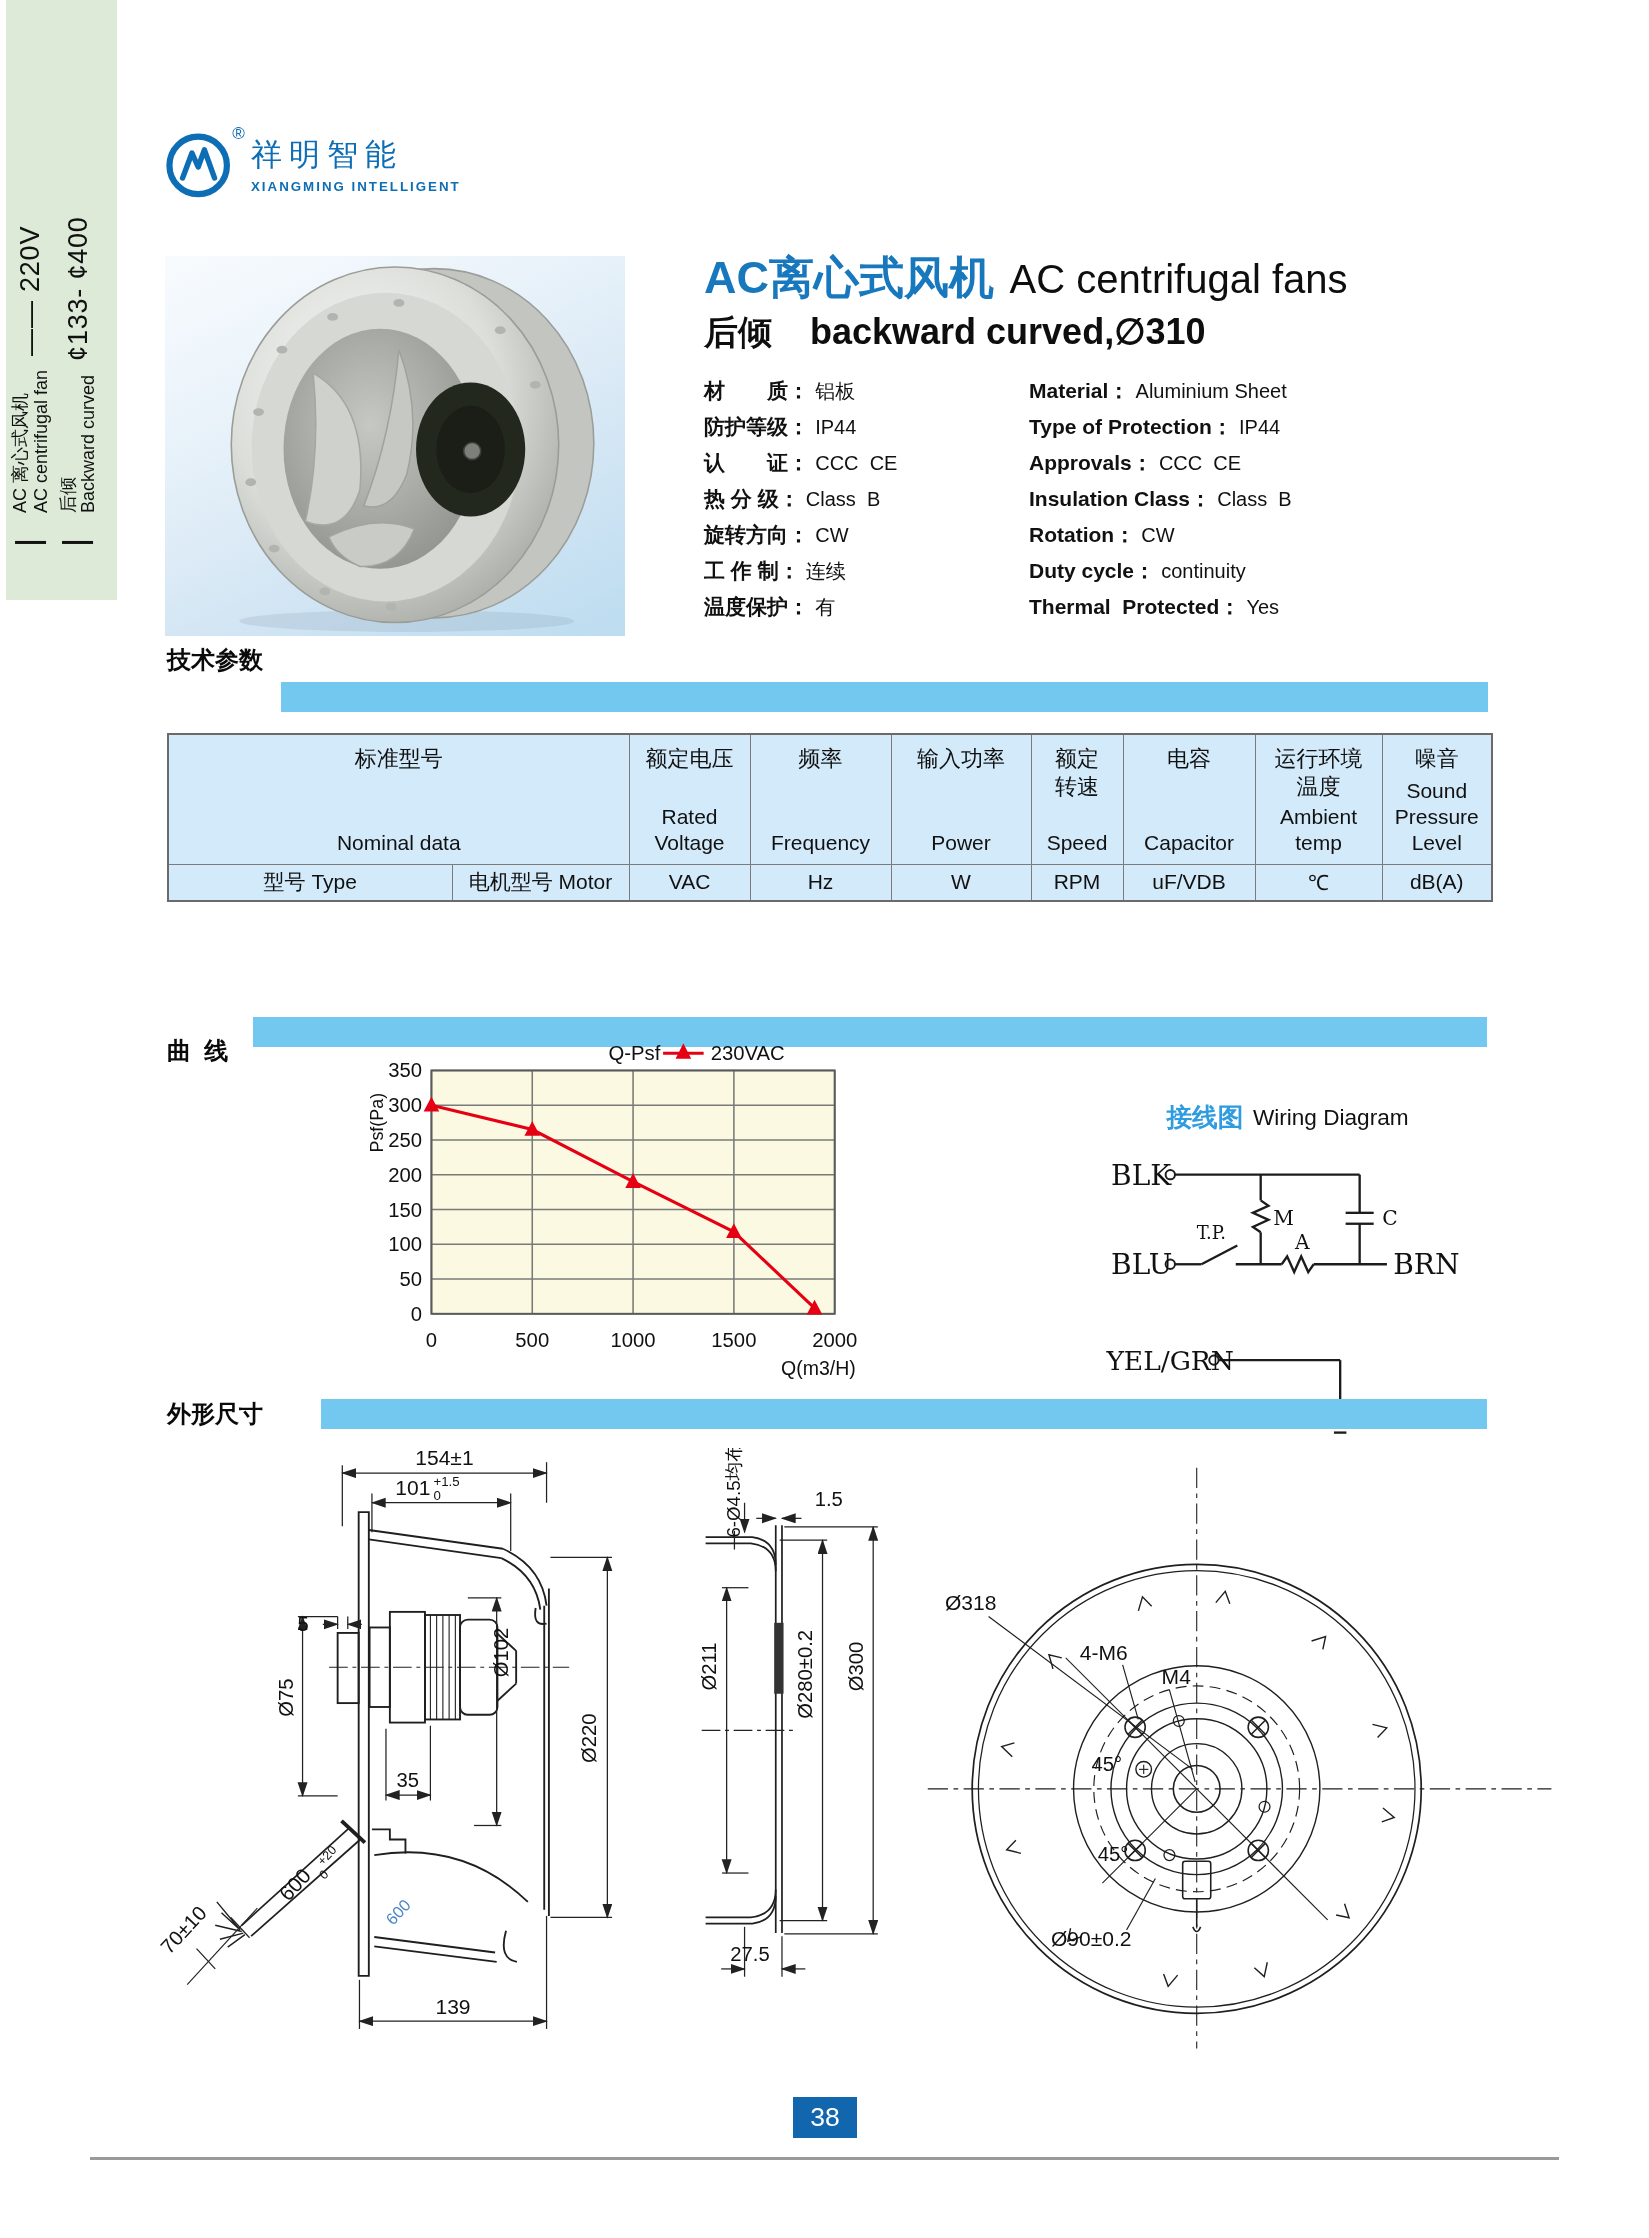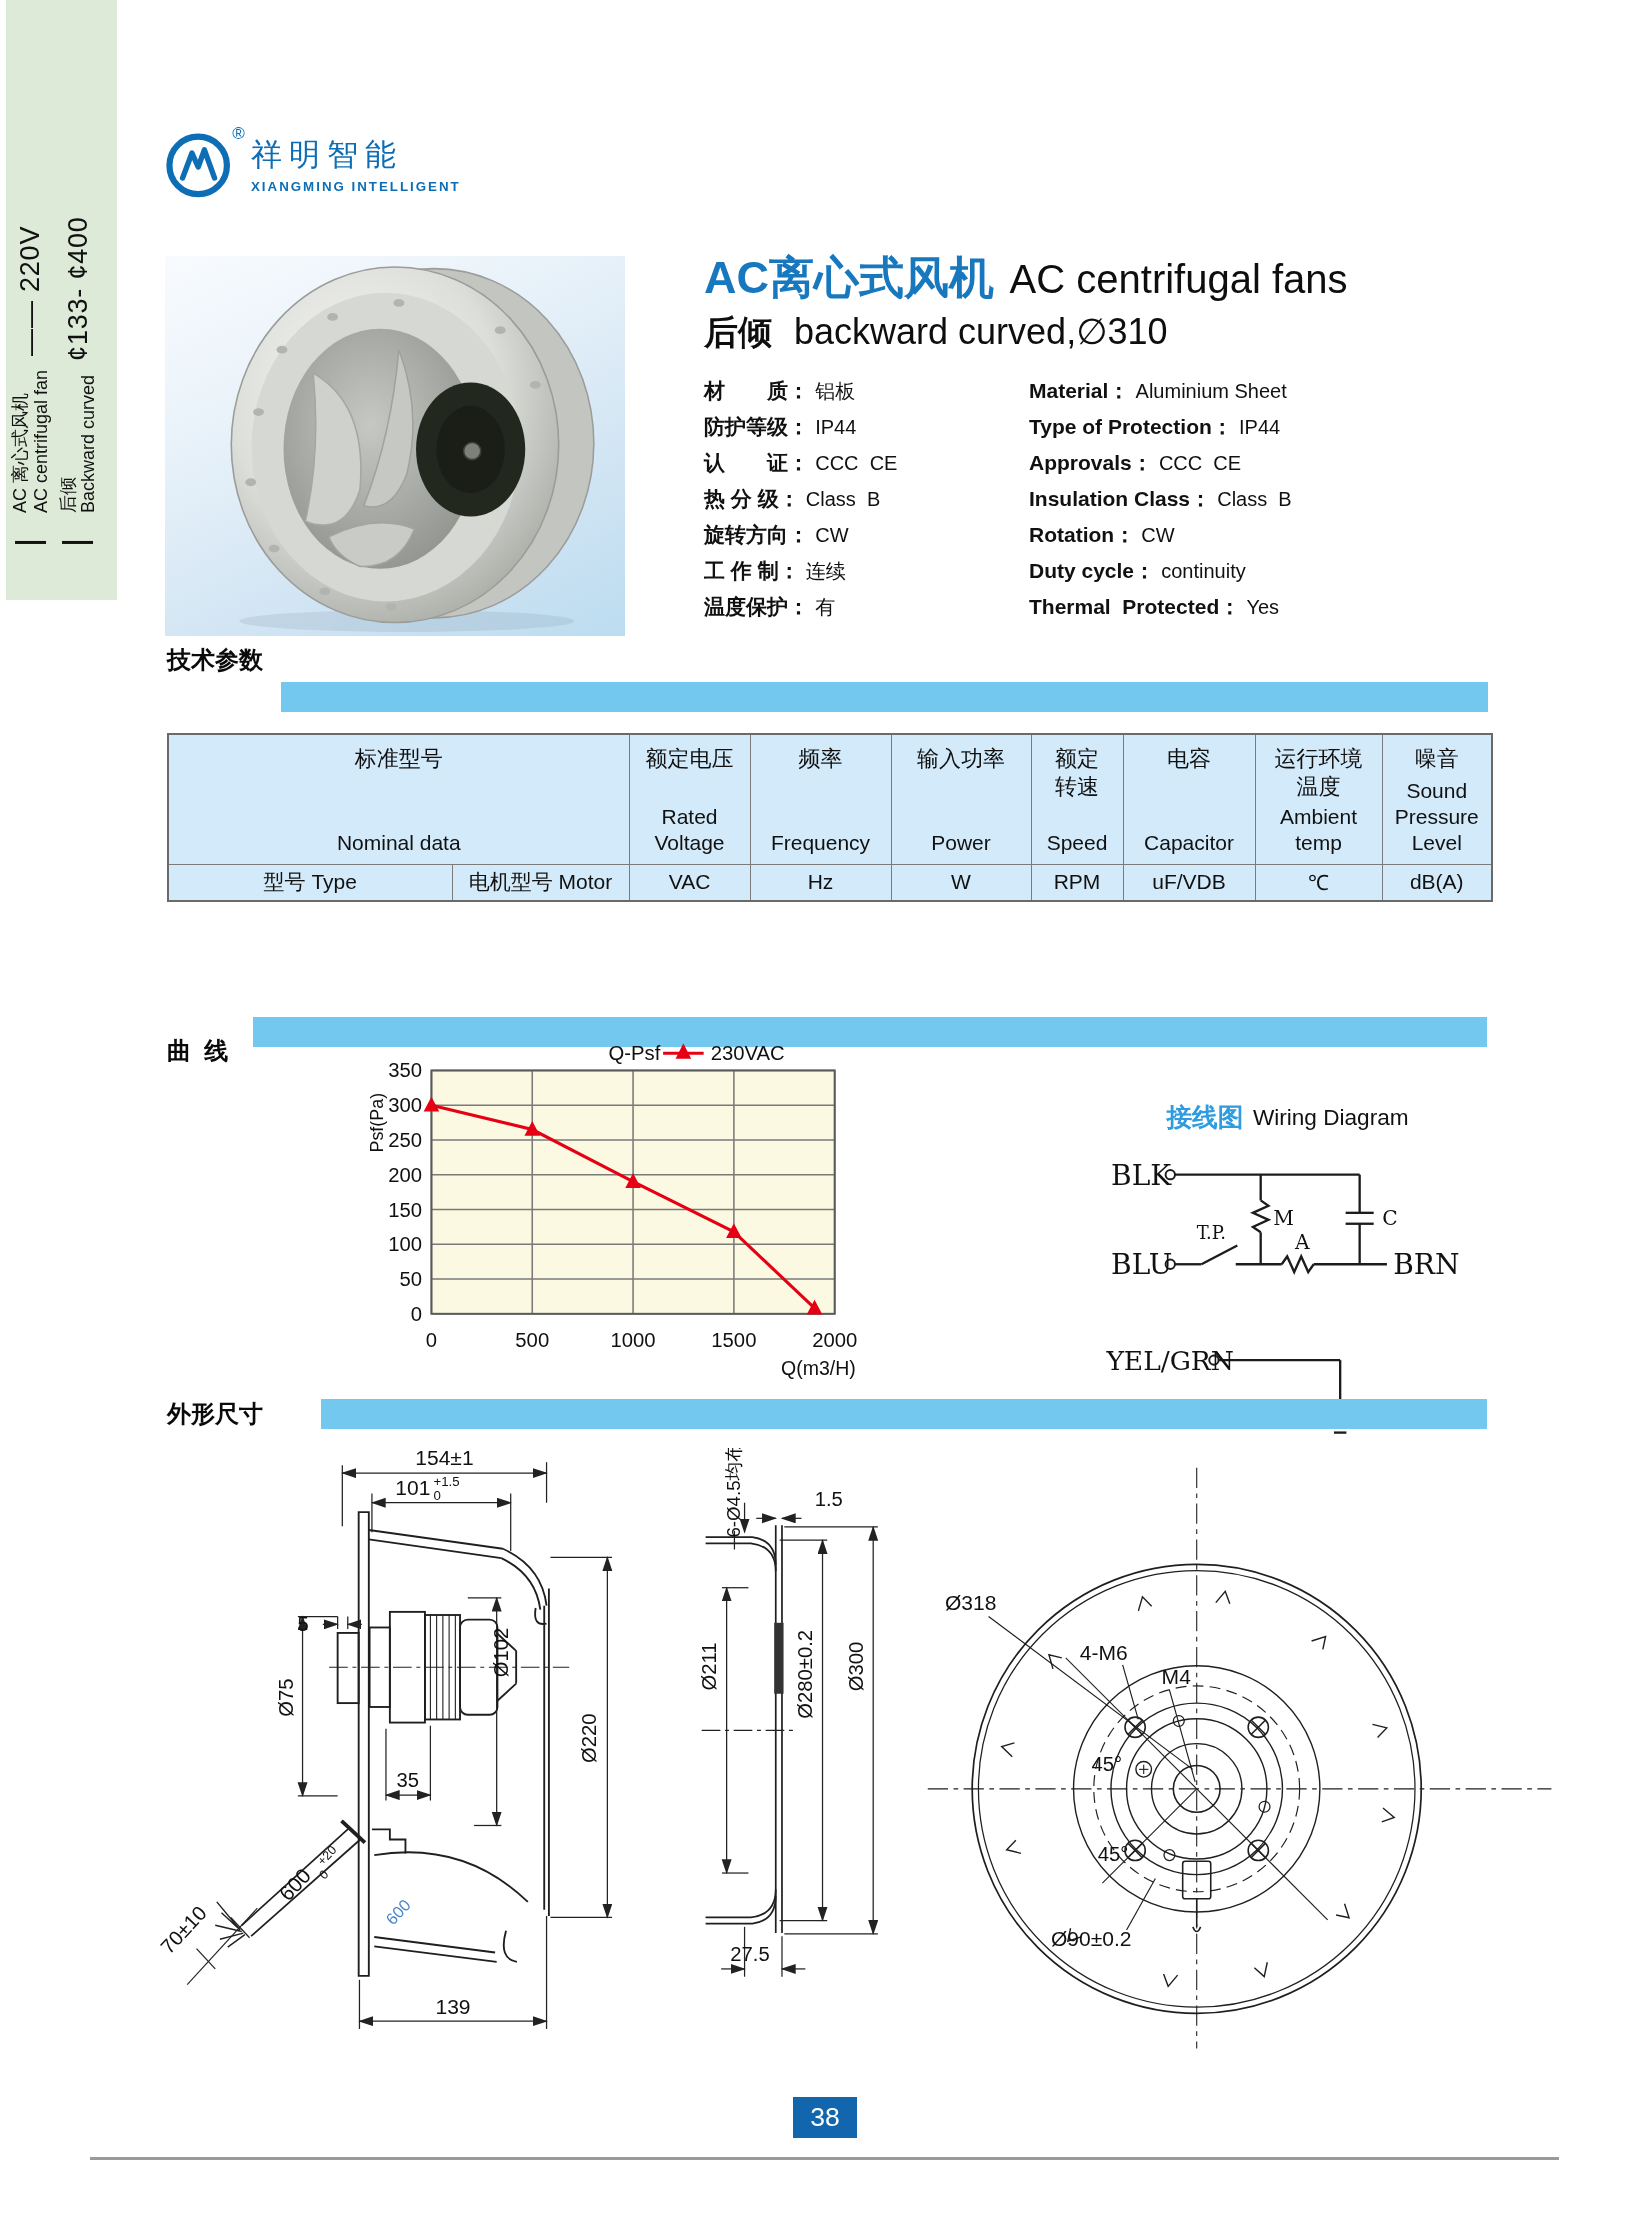--- a/index.html
+++ b/index.html
@@ -13,21 +13,21 @@
   .side-big{font-size:27px;font-weight:500;letter-spacing:0.8px;white-space:nowrap;}
   
   .brand-cn{font-size:31px;font-weight:normal;color:#0d6eb5;letter-spacing:7px;white-space:nowrap;}
   .brand-en{font-size:13.3px;font-weight:bold;color:#0d6eb5;letter-spacing:2px;margin-top:3.1px;white-space:nowrap;text-align:right;}
   
   .photo{left:165px;top:256px;width:460px;height:380px;background:linear-gradient(155deg,#f8fbfe 0%,#eaf3fa 30%,#d4e6f4 65%,#bcdcf0 100%);}
   
   .title-cn{font-size:45px;font-weight:bold;color:#1878be;}
   .title-en{font-size:40px;font-weight:500;color:#0e0e0e;margin-left:15.6px;}
   .sub-cn{font-size:34px;font-weight:bold;color:#0e0e0e;}
-  .sub-en{font-size:36px;font-weight:400;color:#0e0e0e;margin-left:22px;}
+  .sub-en{font-size:36px;font-weight:700;color:#0e0e0e;margin-left:38px;}
   
   .spec-col{display:flex;flex-direction:column;}
   .spec-row{height:36px;display:flex;align-items:center;}
   .spec-label{font-weight:bold;font-size:21px;white-space:pre;}
   .spec-value{font-size:20px;margin-left:6.2px;white-space:pre;}
   
   .sec-label{font-size:24px;font-weight:bold;color:#0a0a0a;white-space:pre;}
   .sec-bar{background:#73c8f0;height:30px;}
   
   table.spec-table{border-collapse:collapse;table-layout:fixed;width:1323px;padding-left:44px;}

